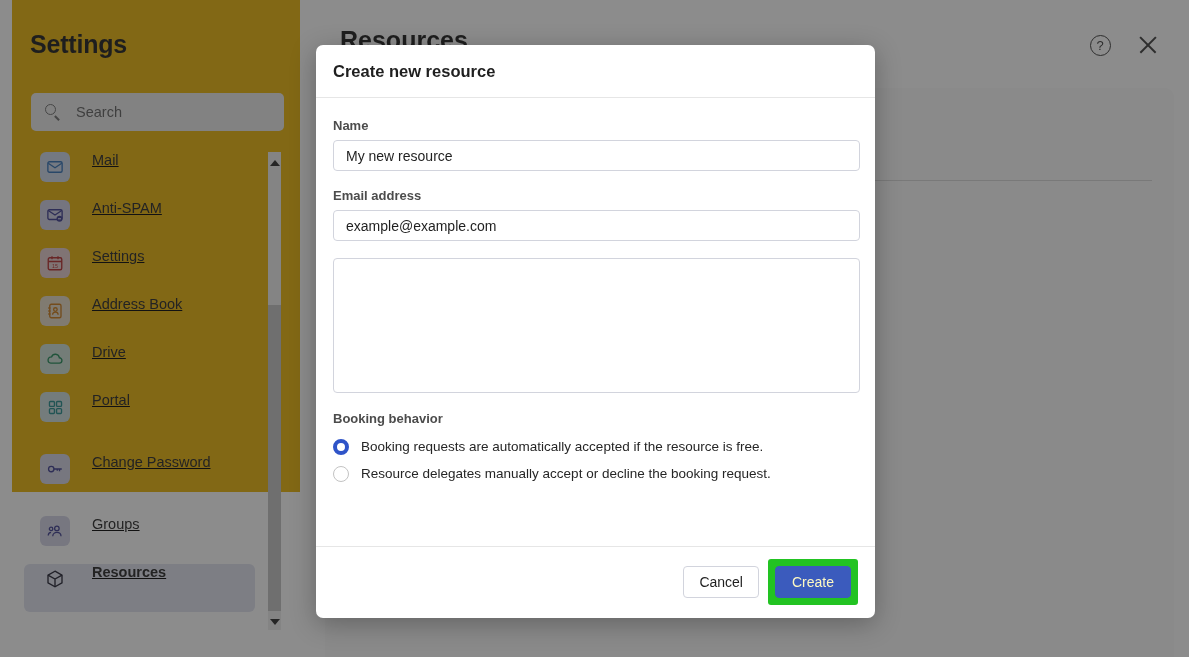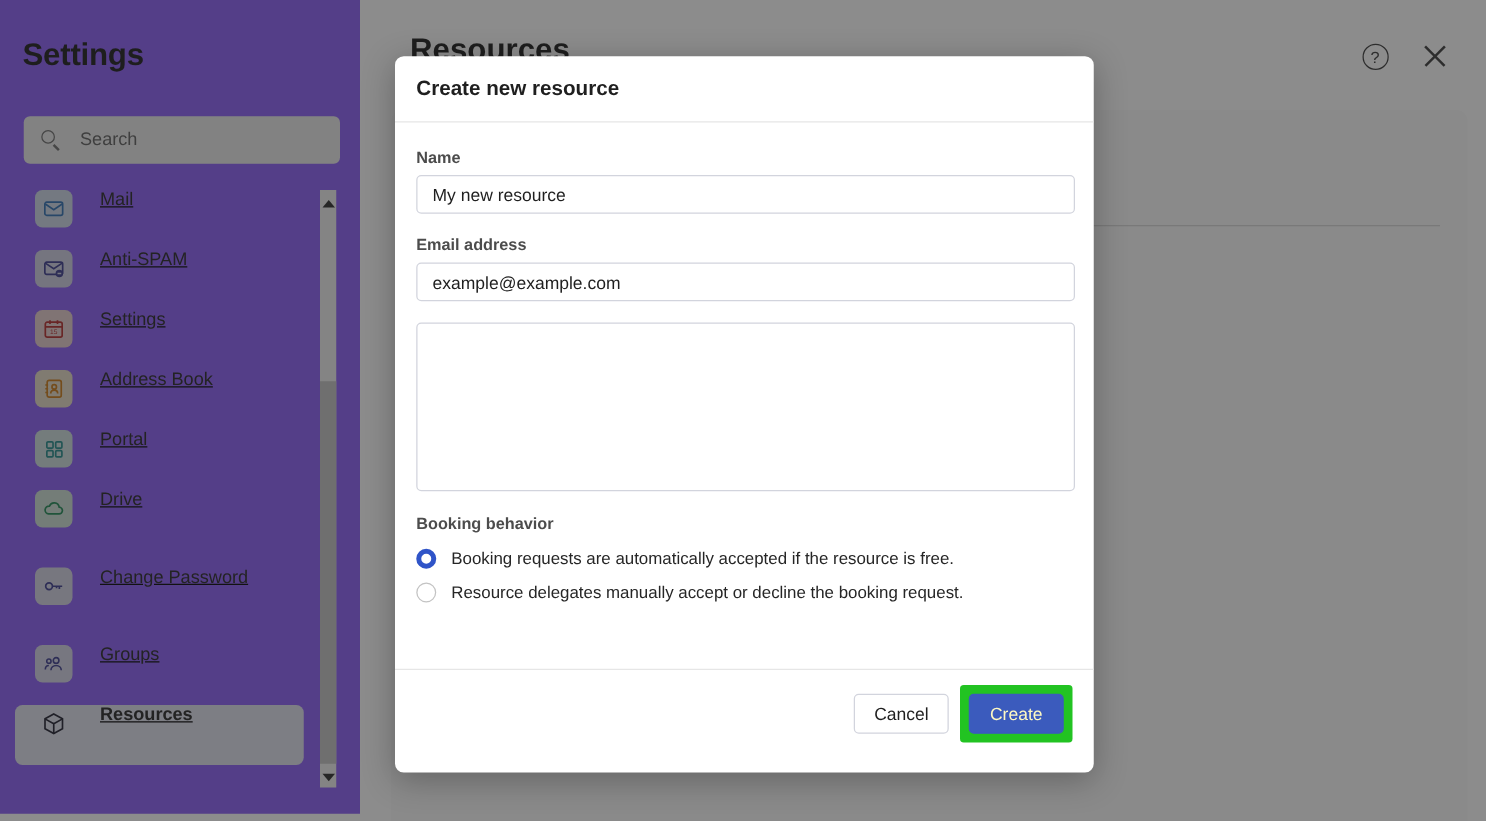--- a/index.html
+++ b/index.html
@@ -24,24 +24,25 @@
     position: absolute;
     inset: 0;
     display: flex;
     background: #ffffff;
   }
 
   
   .sidebar {
     position: relative;
     width: 288px;
-    height: 651px;
-    background: #8b5cf6;
+    height: 492px;
+    background: #eab308;
     flex: 0 0 288px;
     box-sizing: border-box;
+    margin-left: 12px;
   }
   .settings-title {
     position: absolute;
     left: 18px;
     top: 30px;
     font-size: 25px;
     font-weight: bold;
     color: #1b1b1b;
     letter-spacing: -0.2px;
   }
@@ -322,21 +323,21 @@
     border: 1.4px solid #c3c3c3;
   }
   .radio-label {
     font-size: 13.5px;
     color: #262626;
   }
   .modal-footer {
     position: absolute;
     left: 0;
     right: 0;
-    bottom: 12px;
+    bottom: 1px;
     height: 71px;
     border-top: 1px solid #e6e6e6;
     display: flex;
     align-items: center;
     justify-content: flex-end;
     padding-right: 17px;
     box-sizing: border-box;
     gap: 9px;
     padding-left: 26px;
   }
@@ -427,38 +428,38 @@
               <rect x="5" y="3" width="15" height="18" rx="2"></rect>
                 <path d="M3 8h3M3 12h3M3 16h3"></path>
               <circle cx="12.5" cy="10" r="2.4"></circle>
                 <path d="M8.8 17c0-2.2 1.7-3.6 3.7-3.6s3.7 1.4 3.7 3.6"></path>
             </svg>
           </span>
           <span class="nav-label">Address Book</span>
         </div>
 
         <div class="nav-item">
+          <span class="tile" style="background:#cedfd6;">
+            <svg width="18" height="18" viewBox="0 0 24 24" fill="none" stroke="#1f8a55" stroke-width="1.8">
+              <path d="M6.5 17.5h11a3.6 3.6 0 0 0 .3-7.2 5.4 5.4 0 0 0-10.4-1.1A3.7 3.7 0 0 0 6.5 17.5z"></path>
+            </svg>
+          </span>
+          <span class="nav-label">Drive</span>
+        </div>
+
+        <div class="nav-item">
           <span class="tile" style="background:#cddede;">
             <svg width="17" height="17" viewBox="0 0 24 24" fill="none" stroke="#218a8a" stroke-width="1.9">
               <rect x="3.5" y="3.5" width="7" height="7" rx="1.3"></rect>
                 <rect x="13.5" y="3.5" width="7" height="7" rx="1.3"></rect>
               <rect x="3.5" y="13.5" width="7" height="7" rx="1.3"></rect>
                 <rect x="13.5" y="13.5" width="7" height="7" rx="1.3"></rect>
             </svg>
           </span>
           <span class="nav-label">Portal</span>
-        </div>
-
-        <div class="nav-item">
-          <span class="tile" style="background:#cedfd6;">
-            <svg width="18" height="18" viewBox="0 0 24 24" fill="none" stroke="#1f8a55" stroke-width="1.8">
-              <path d="M6.5 17.5h11a3.6 3.6 0 0 0 .3-7.2 5.4 5.4 0 0 0-10.4-1.1A3.7 3.7 0 0 0 6.5 17.5z"></path>
-            </svg>
-          </span>
-          <span class="nav-label">Drive</span>
         </div>
 
         <div class="nav-gap"></div>
 
         <div class="nav-item">
           <span class="tile" style="background:#d3d3e4;">
             <svg width="18" height="18" viewBox="0 0 24 24" fill="none" stroke="#3b3b8f" stroke-width="1.8">
               <circle cx="7" cy="12" r="3.6"></circle>
                 <path d="M10.6 12H21M18 12v3M15 12v2.2"></path>
             </svg>

